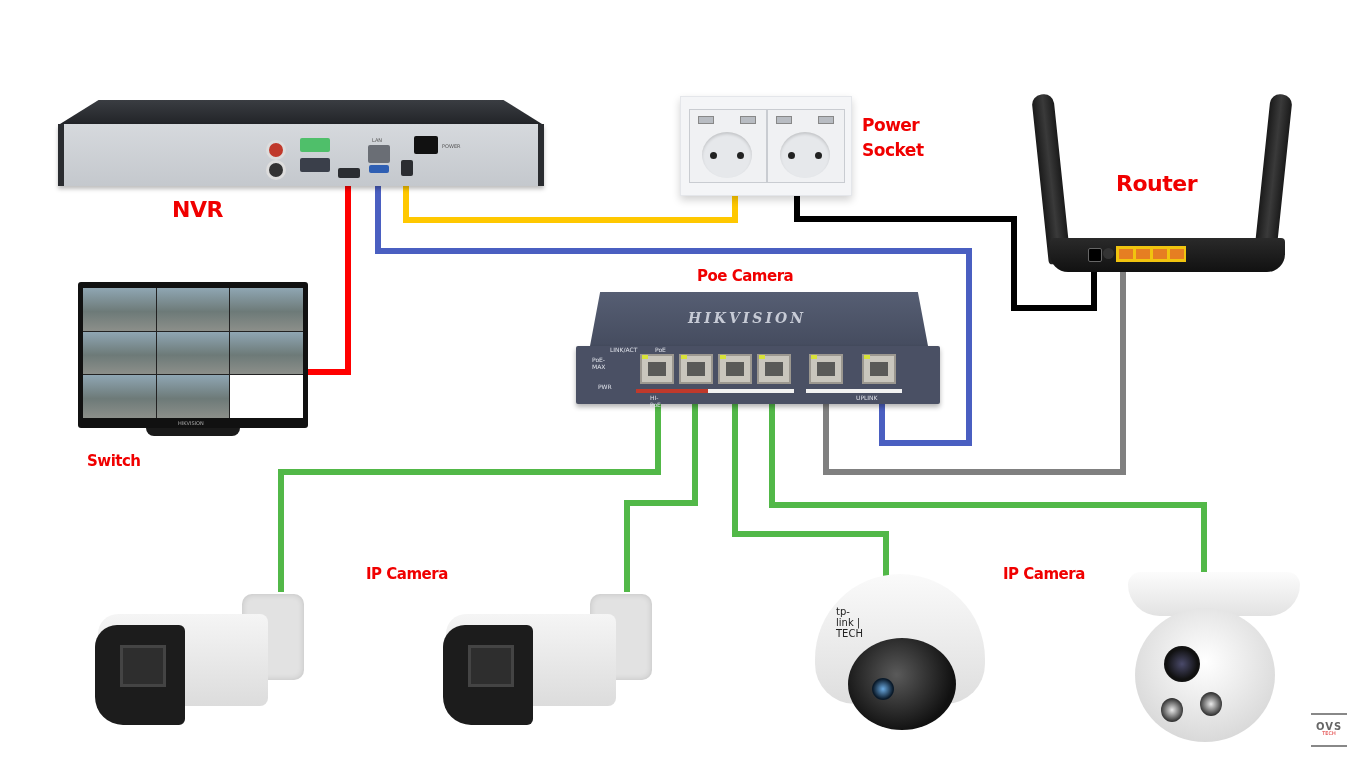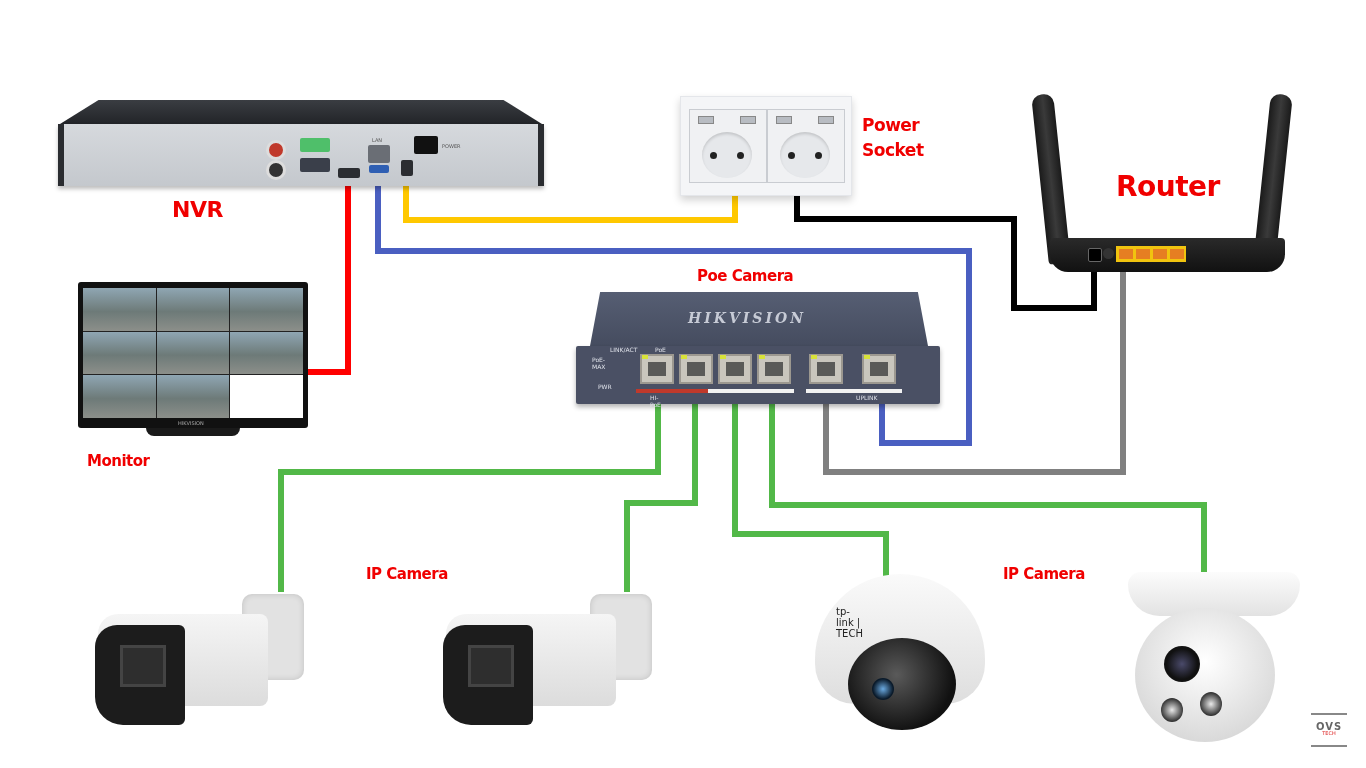--- a/index.html
+++ b/index.html
@@ -123,38 +123,38 @@
   <div class="router-body"></div>
   <div class="nvr-port" style="left:1088px;top:248px;width:12px;height:12px;background:#000;border:1px solid #666;"></div>
   <div class="nvr-port" style="left:1103px;top:248px;width:11px;height:11px;border-radius:50%;background:#333;"></div>
   <div class="router-lan">
     <span style="left:3px;"></span>
     <span style="left:20px;"></span>
     <span style="left:37px;"></span>
     <span style="left:54px;"></span>
   </div>
 </div>
-<div class="label" style="left:1116px;top:173px;font-size:28px;">Router</div>
+<div class="label" style="left:1116px;top:173px;font-size:22px;">Router</div>
 
 <div class="monitor">
   <div class="screen">
     <div></div>
     <div></div>
     <div></div>
     <div></div>
     <div></div>
     <div></div>
     <div></div>
     <div></div>
     <div class="blank"></div>
   </div>
   <span class="sw-small" style="left:100px;top:138px;font-size:5px;color:#aaa;">HIKVISION</span>
 </div>
 <div class="stand"></div>
-<div class="label" style="left:87px;top:454px;font-size:15px;">Monitor</div>
+<div class="label" style="left:87px;top:454px;font-size:15px;">Switch</div>
 
 <div class="label" style="left:697px;top:269px;font-size:15px;">Poe Camera</div>
 <div class="dev">
   <div class="sw-top"></div>
   <div class="sw-brand">HIKVISION</div>
   <div class="sw-face"></div>
   <span class="sw-small" style="left:610px;top:346px;">LINK/ACT</span>
   <span class="sw-small" style="left:655px;top:346px;">PoE</span>
   <span class="sw-small" style="left:592px;top:356px;">PoE-MAX</span>
   <span class="sw-small" style="left:598px;top:383px;">PWR</span>

